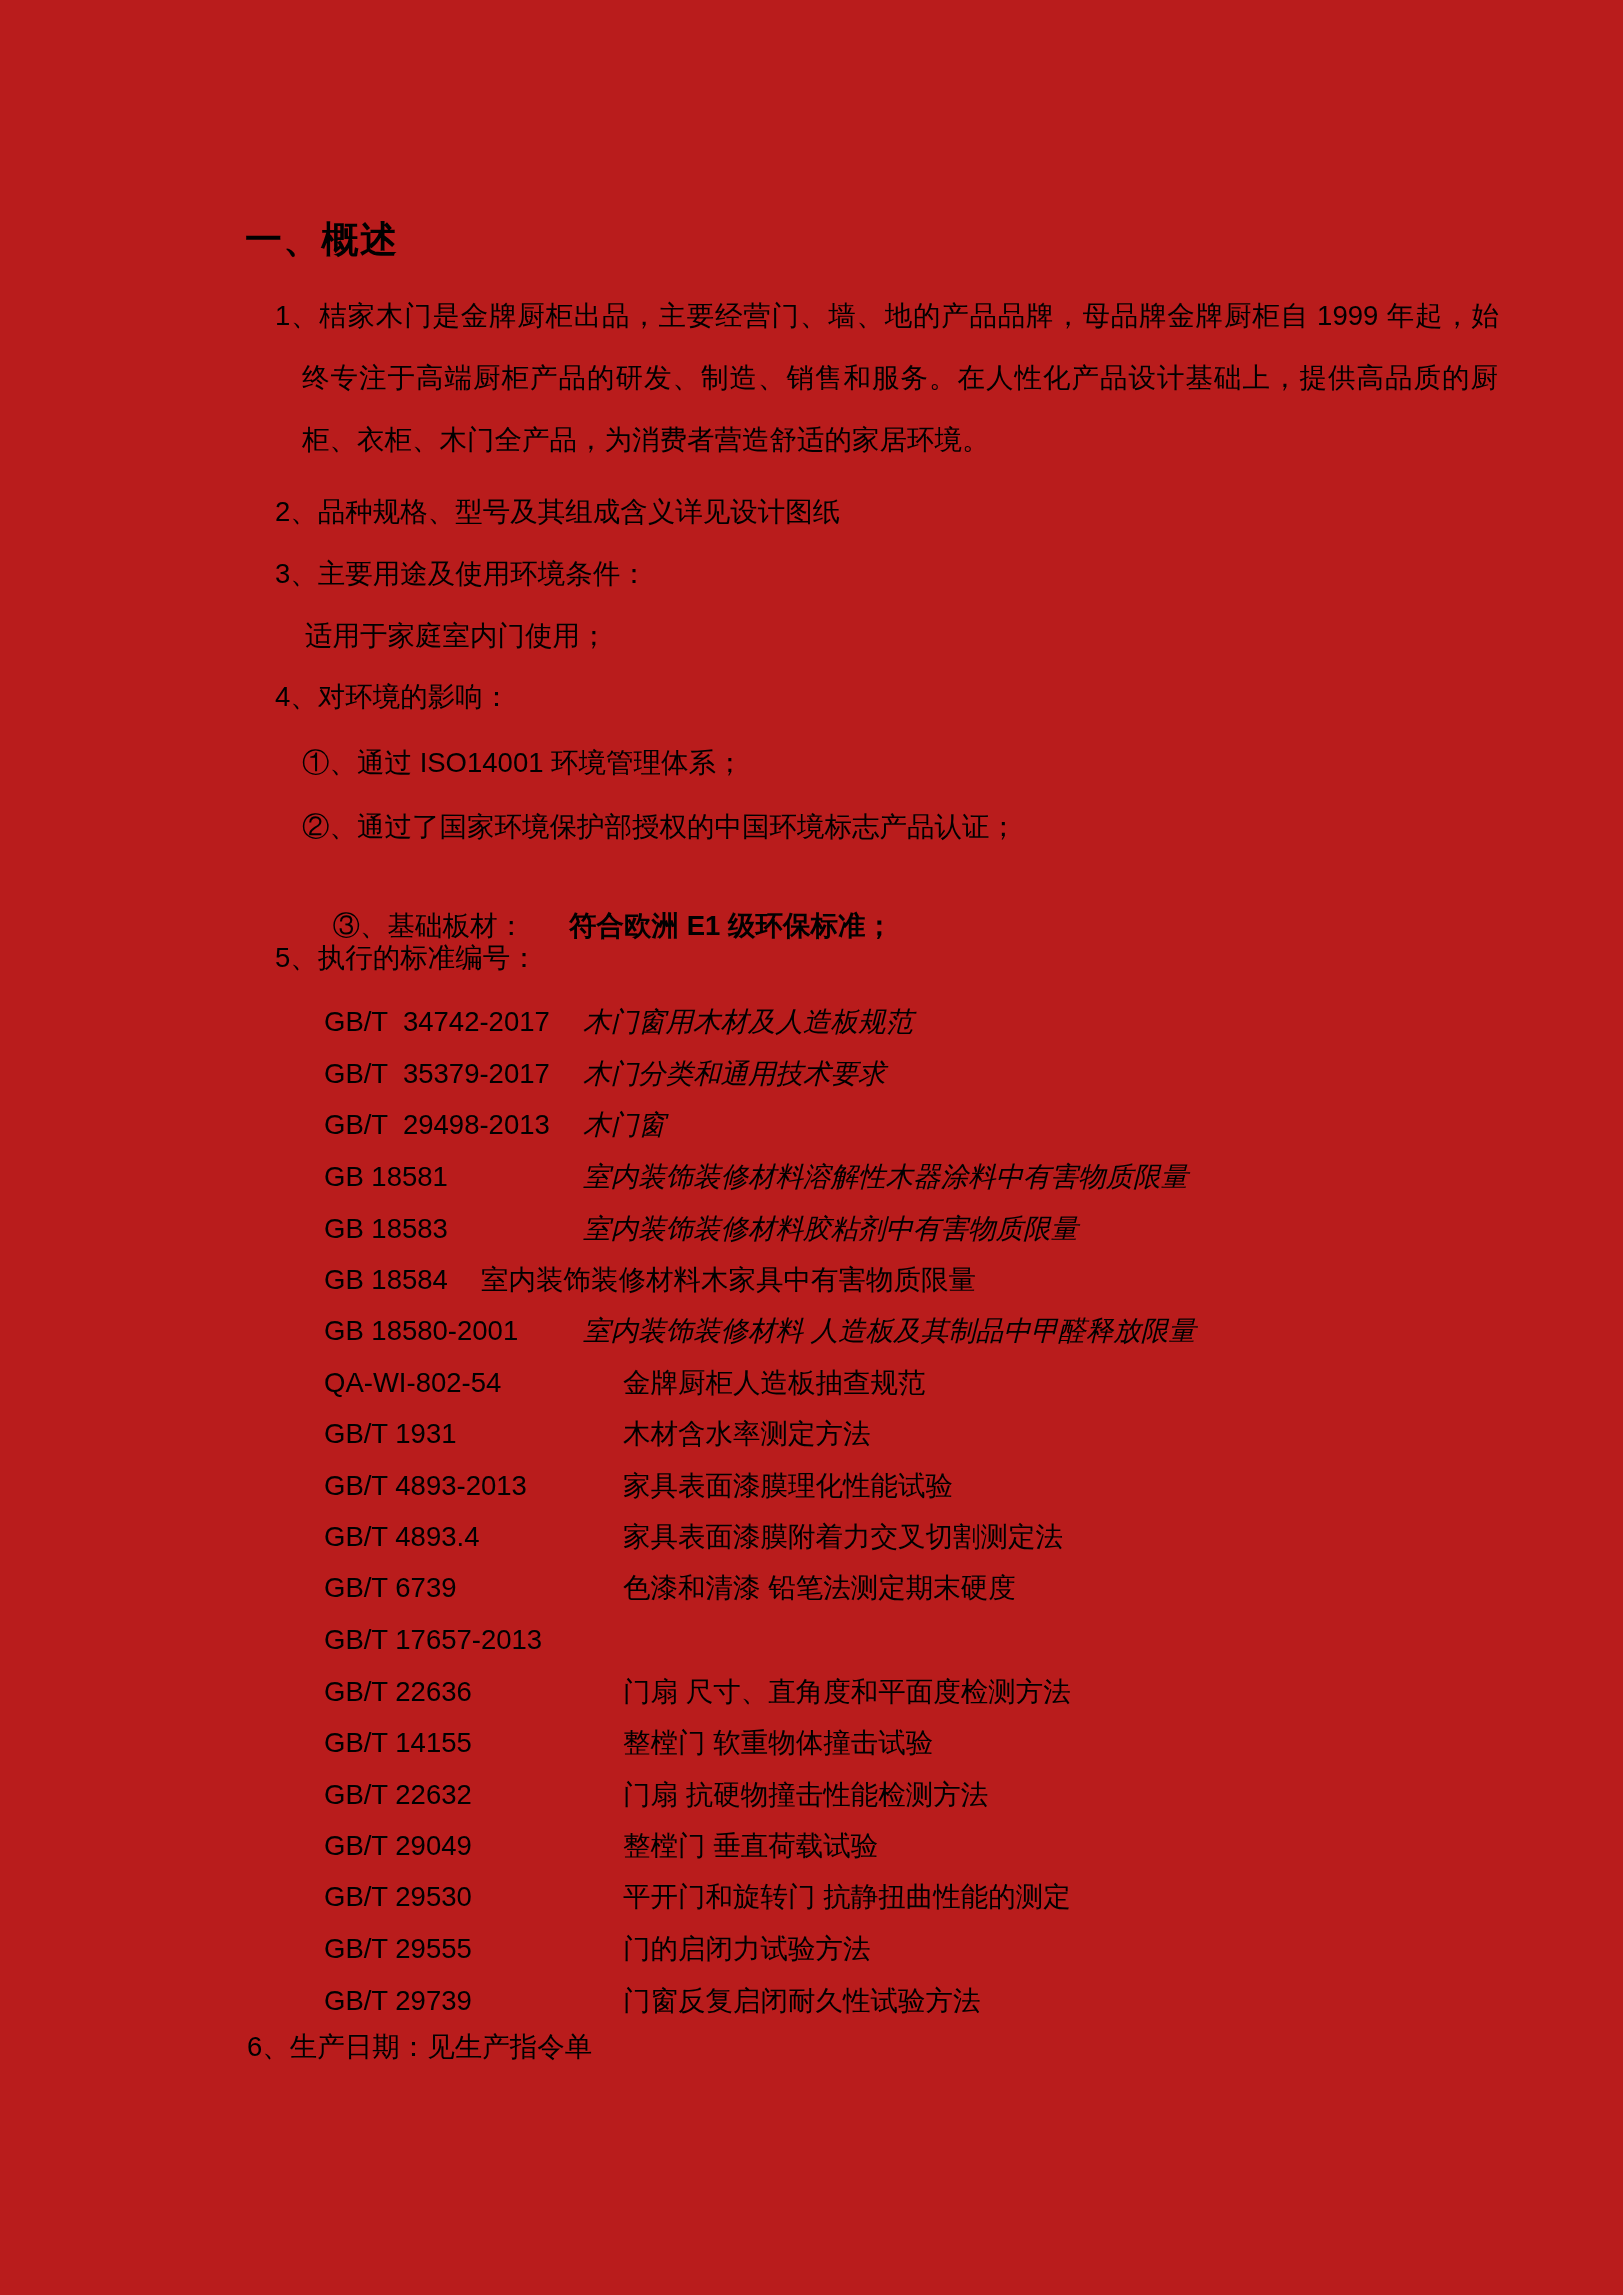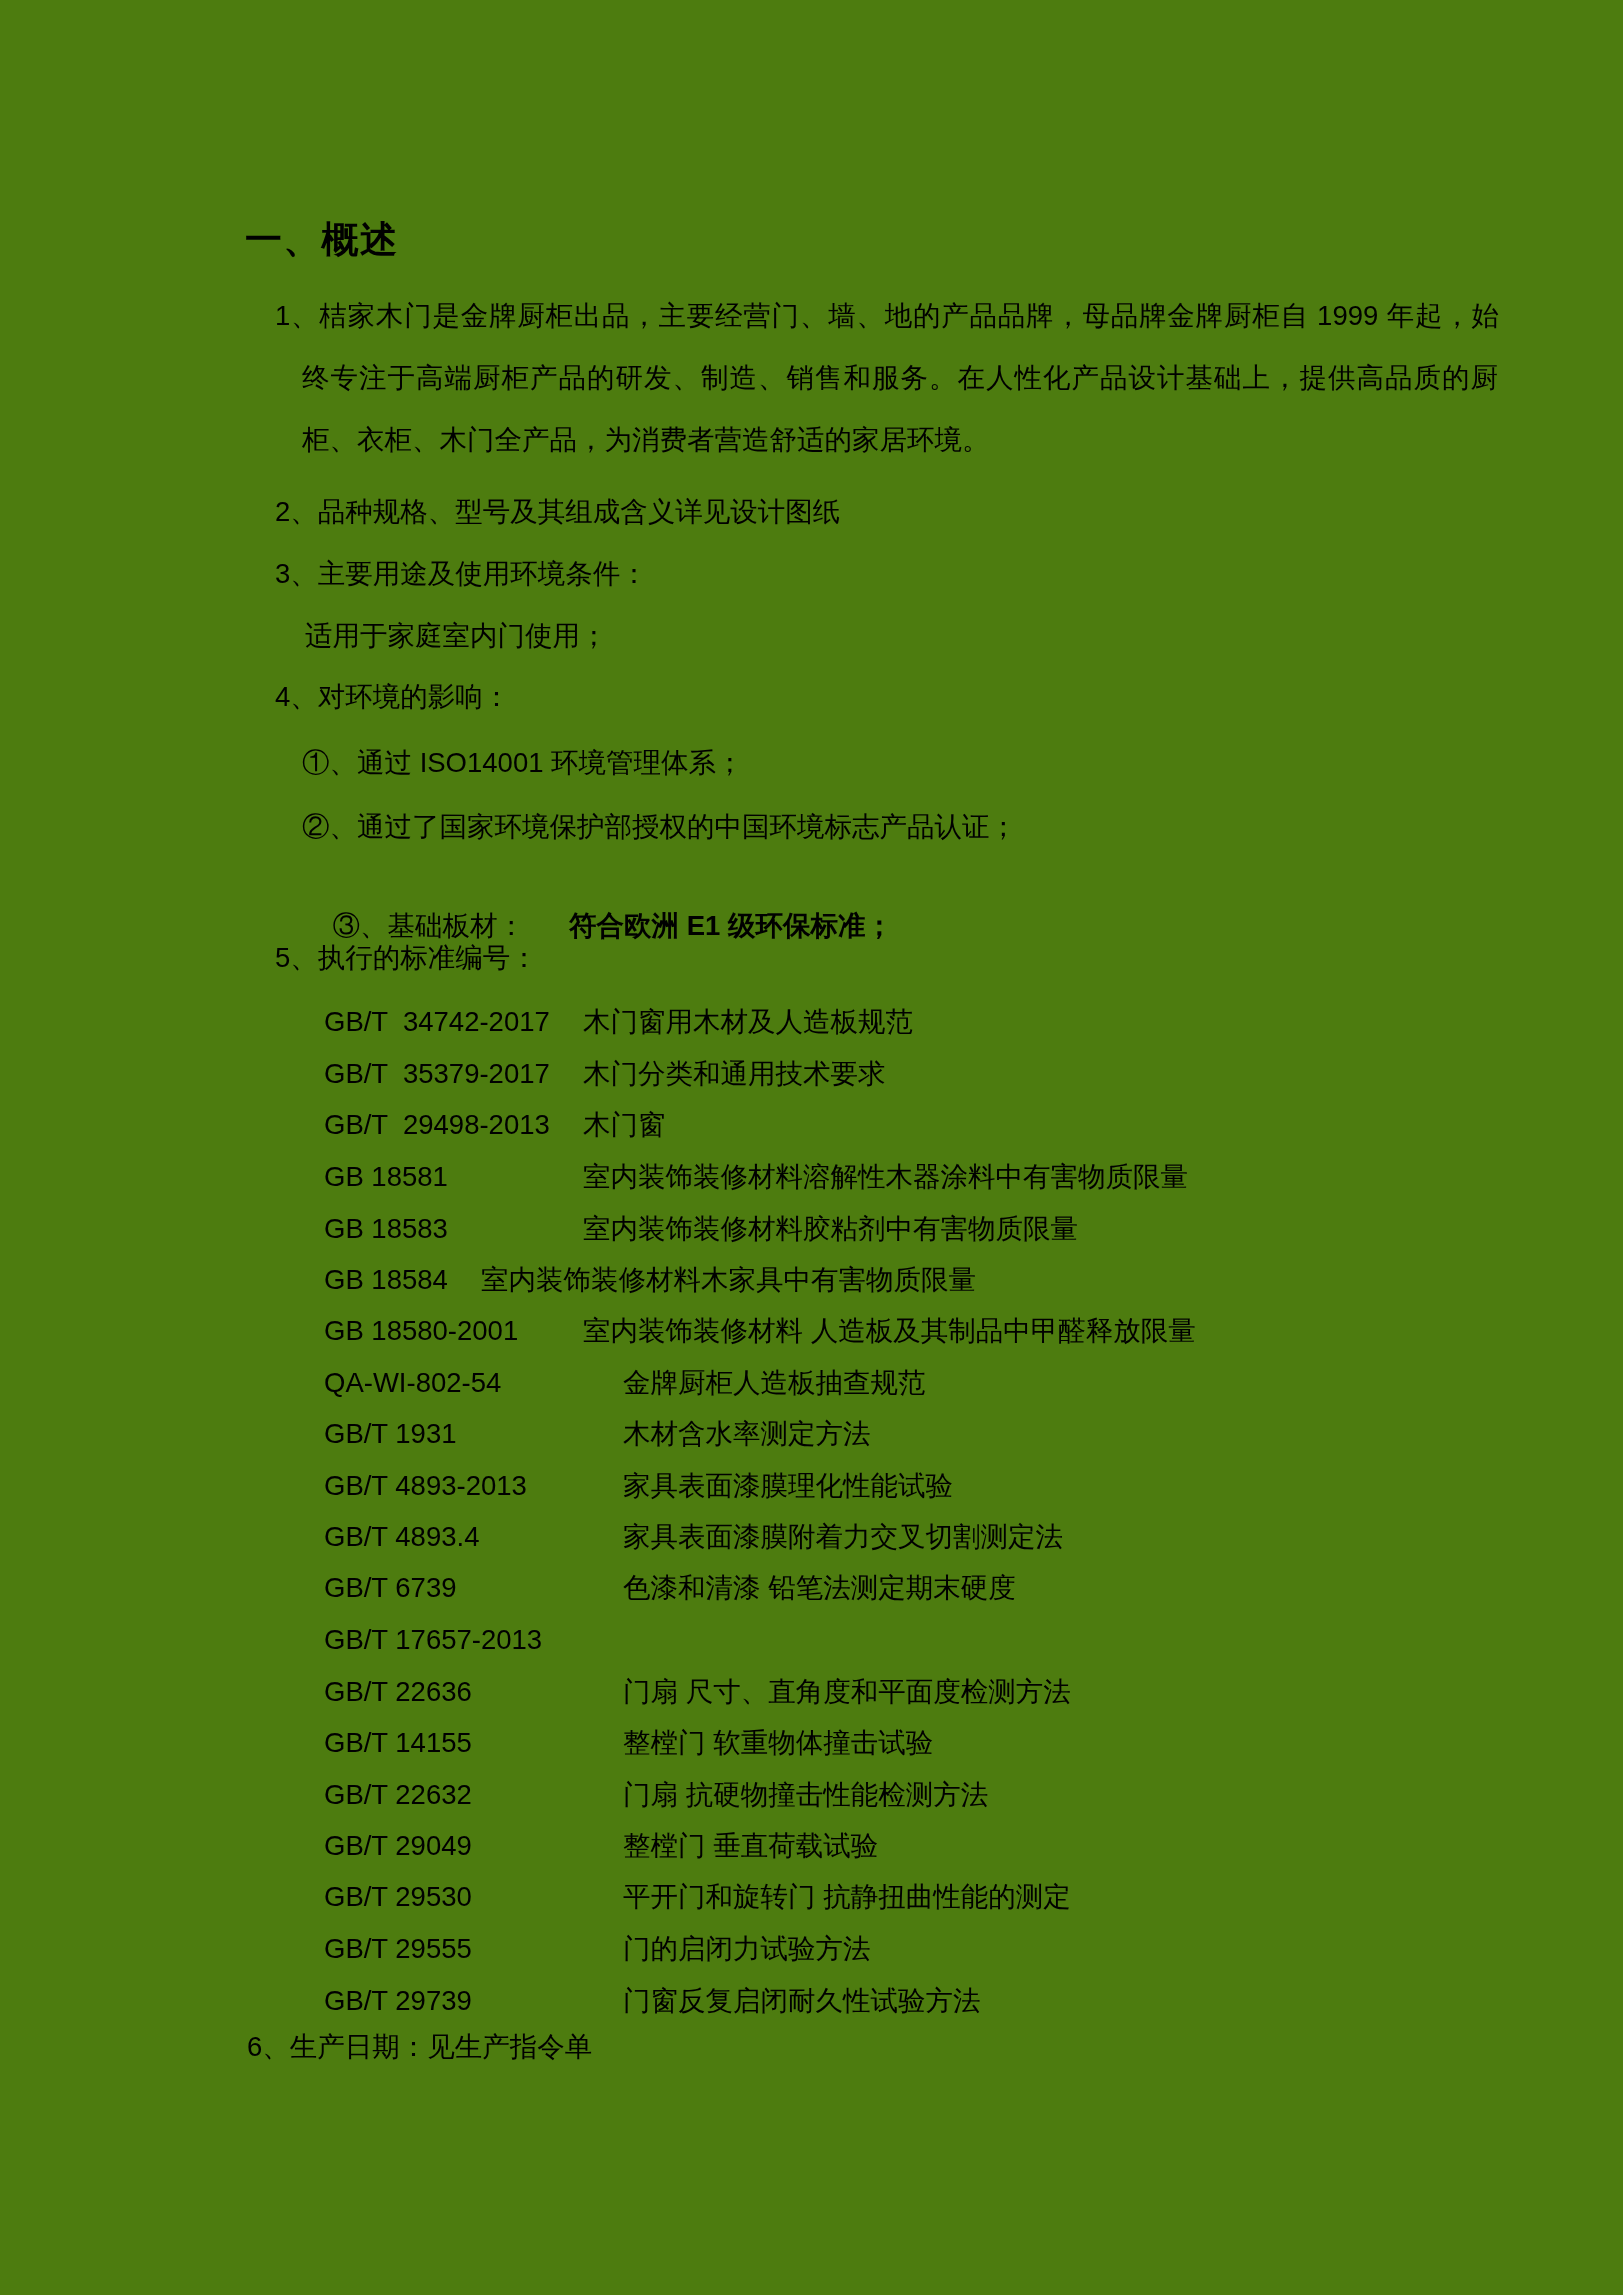--- a/index.html
+++ b/index.html
@@ -1,20 +1,20 @@
 <!DOCTYPE html>
 <html style="font-size:10.5px"><head>
 <meta charset="utf-8">
 <style>
   html,body{margin:0;padding:0;background:#888;}
   .page{
     position:relative;
     width:1623px;
     height:2295px;
-    background:#4d7c0f;
+    background:#b91c1c;
     font-family:"Liberation Sans", sans-serif;
     color:#000;
     overflow:hidden;
   }
   .title{
     position:absolute;
     left:245px; top:215px;
     font-size:37px;
     font-weight:700;
     letter-spacing:1.3px;
@@ -35,21 +35,21 @@
   .bold{font-weight:700;margin-left:44px;}
   .std-row{position:absolute;left:8px;width:1622px;height:39px;margin-left:12px;}
   .code{
     position:absolute;left:304px;
     font-size:27.5px;line-height:35px;white-space:pre;
   }
   .desc{
     position:absolute;
     font-size:27.5px;line-height:35px;white-space:pre;
   }
-  .col-a{left:563px;}
+  .col-a{left:563px;font-style:italic;}
   .col-b{left:461px;}
   .col-c{left:603px;}
 </style>
 </head>
 <body>
 
 <div class="page">
 
   <h1 class="title">一、概述</h1>
 

